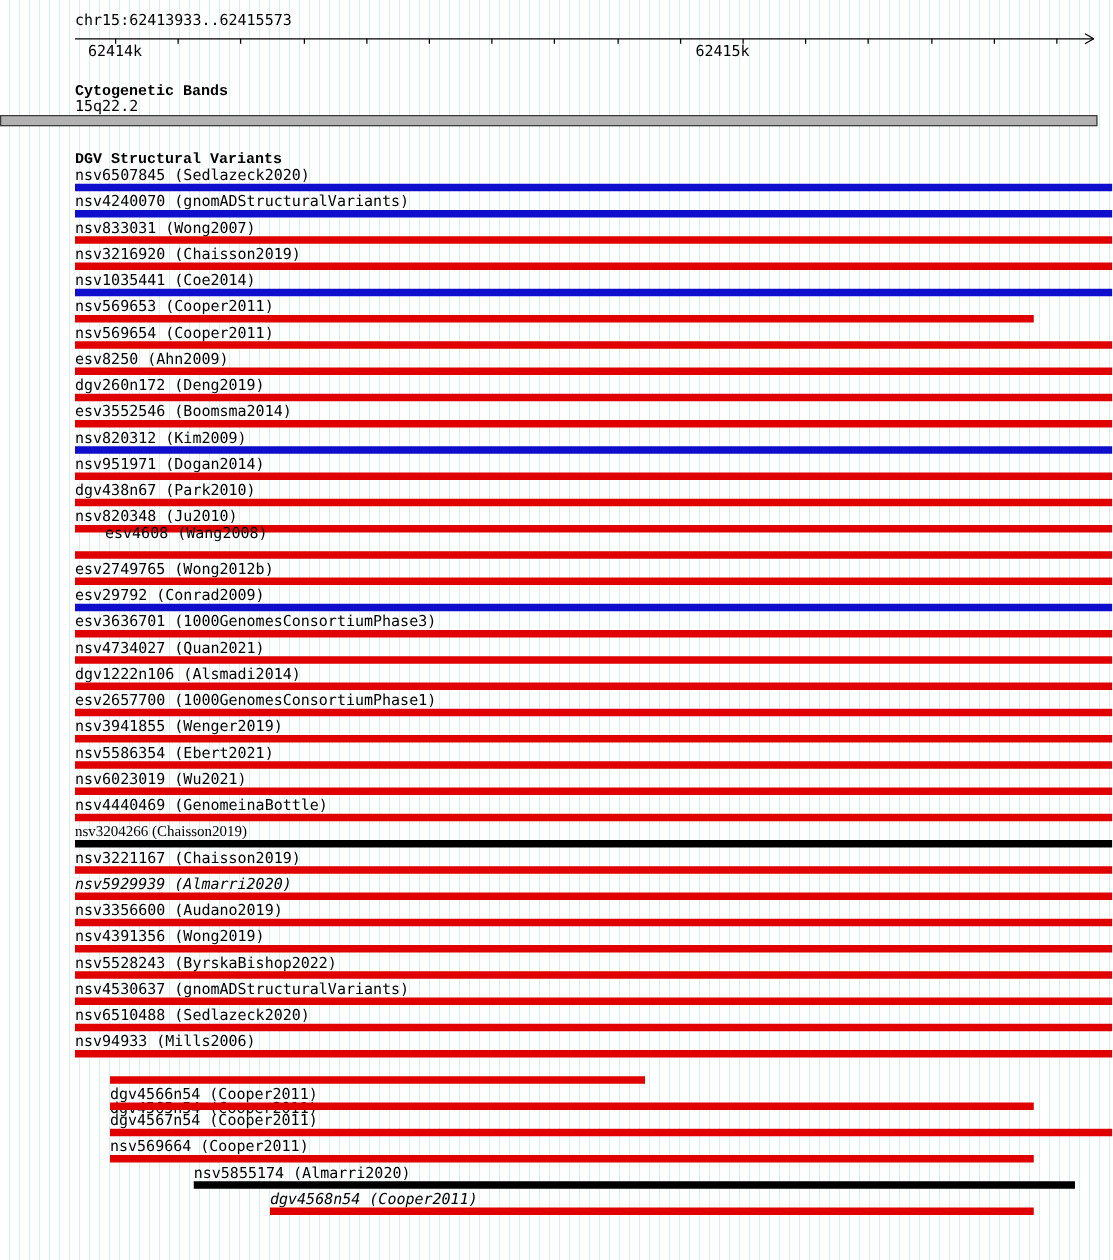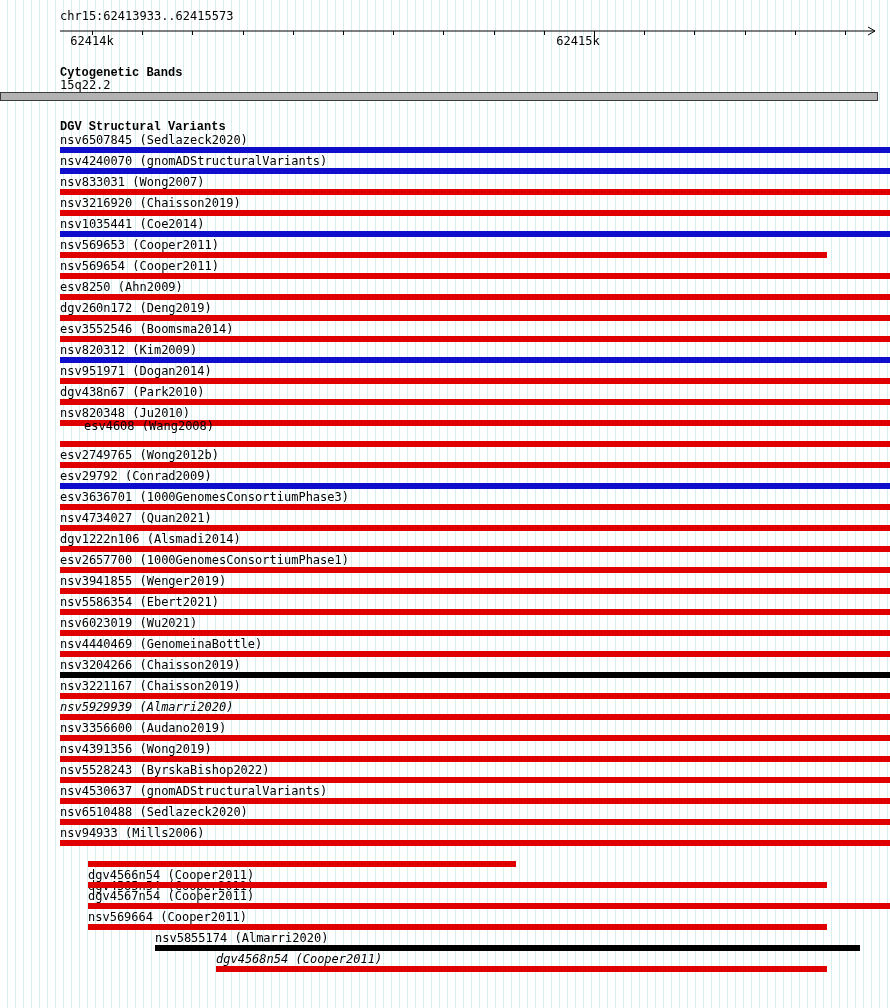--- a/index.html
+++ b/index.html
@@ -107,21 +107,21 @@
       <div class="abs track-label" style="left: 60px; top: 554px;">esv2657700 (1000GenomesConsortiumPhase1)</div>
       <div class="bar" style="left: 60px; top: 567px; width: 830px; background: rgb(224, 0, 0);"></div>
       <div class="abs track-label" style="left: 60px; top: 575px;">nsv3941855 (Wenger2019)</div>
       <div class="bar" style="left: 60px; top: 588px; width: 830px; background: rgb(224, 0, 0);"></div>
       <div class="abs track-label" style="left: 60px; top: 596px;">nsv5586354 (Ebert2021)</div>
       <div class="bar" style="left: 60px; top: 609px; width: 830px; background: rgb(224, 0, 0);"></div>
       <div class="abs track-label" style="left: 60px; top: 617px;">nsv6023019 (Wu2021)</div>
       <div class="bar" style="left: 60px; top: 630px; width: 830px; background: rgb(224, 0, 0);"></div>
       <div class="abs track-label" style="left: 60px; top: 638px;">nsv4440469 (GenomeinaBottle)</div>
       <div class="bar" style="left: 60px; top: 651px; width: 830px; background: rgb(224, 0, 0);"></div>
-      <div class="abs track-label" style="left: 60px; top: 659px;">nsv3204266 (Chaisson2019)</div>
+      <div class="abs track-label" style="left: 60px; top: 659px; font-family: Liberation Serif, serif;">nsv3204266 (Chaisson2019)</div>
       <div class="bar" style="left: 60px; top: 672px; width: 830px; background: rgb(0, 0, 0);"></div>
       <div class="abs track-label" style="left: 60px; top: 680px;">nsv3221167 (Chaisson2019)</div>
       <div class="bar" style="left: 60px; top: 693px; width: 830px; background: rgb(224, 0, 0);"></div>
       <div class="abs track-label" style="left: 60px; top: 701px; font-style: italic;">nsv5929939 (Almarri2020)</div>
       <div class="bar" style="left: 60px; top: 714px; width: 830px; background: rgb(224, 0, 0);"></div>
       <div class="abs track-label" style="left: 60px; top: 722px;">nsv3356600 (Audano2019)</div>
       <div class="bar" style="left: 60px; top: 735px; width: 830px; background: rgb(224, 0, 0);"></div>
       <div class="abs track-label" style="left: 60px; top: 743px;">nsv4391356 (Wong2019)</div>
       <div class="bar" style="left: 60px; top: 756px; width: 830px; background: rgb(224, 0, 0);"></div>
       <div class="abs track-label" style="left: 60px; top: 764px;">nsv5528243 (ByrskaBishop2022)</div>

